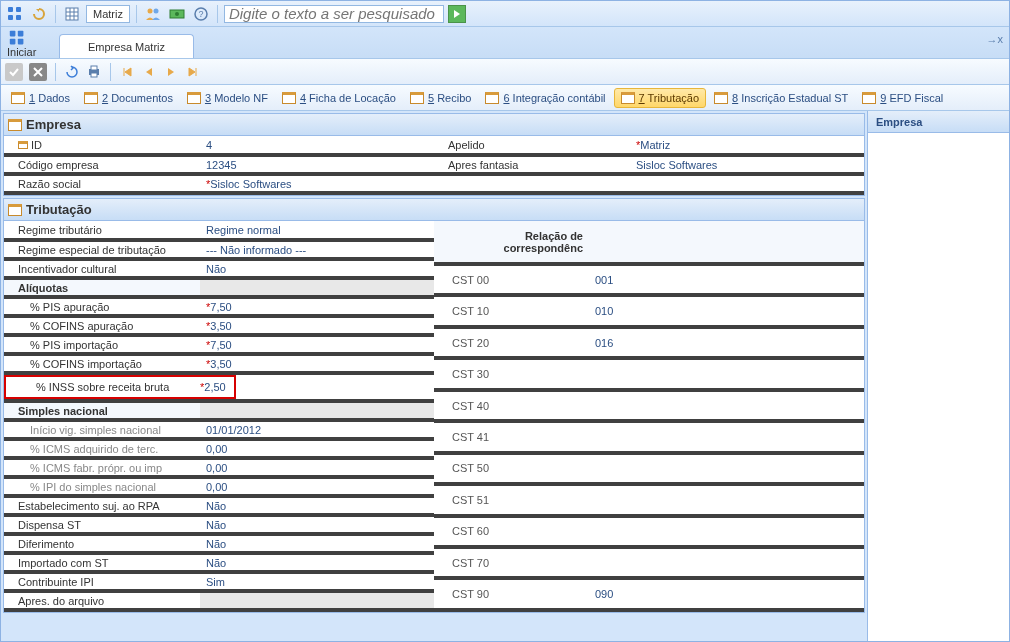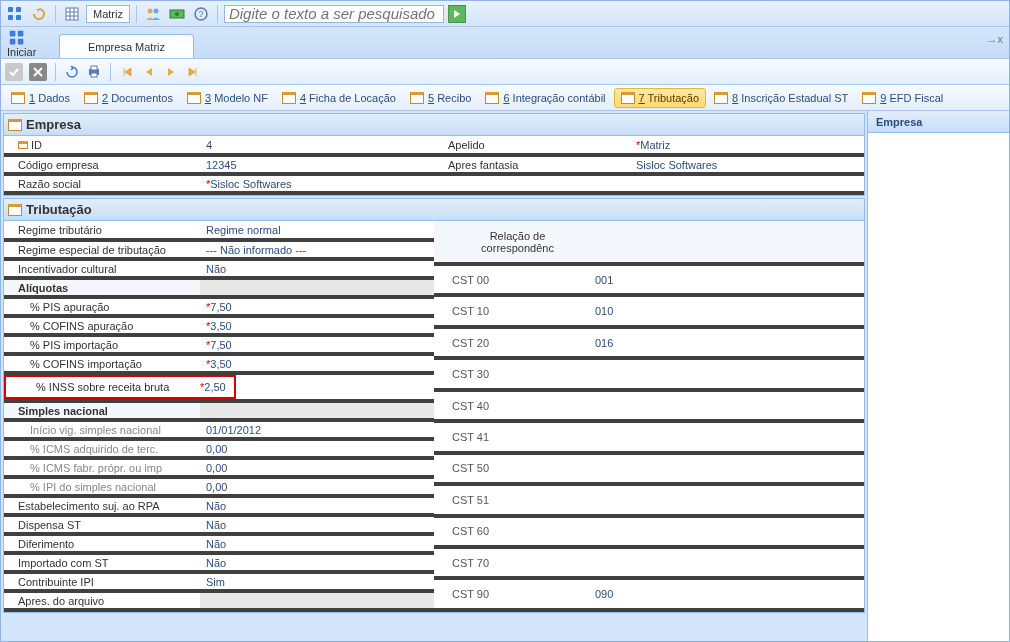--- a/index.html
+++ b/index.html
@@ -542,21 +542,21 @@
           <tr class="shaded">
                 <td class="lbl">Apres. do arquivo</td>
                 <td class="val"></td>
               </tr>
         </tbody>
           </table>
 
         <table class="form-table">
           <tbody>
               <tr class="subheader">
-                <td class="lbl-r" style="text-align:center;font-weight:normal;">Relação de correspondênc</td>
+                <td class="lbl-r" style="text-align:right;font-weight:bold;">Relação de correspondênc</td>
                 <td></td>
               </tr>
           <tr>
                 <td class="lbl-r center">CST 00</td>
                 <td class="val">001</td>
               </tr>
           <tr>
                 <td class="lbl-r center">CST 10</td>
                 <td class="val">010</td>
               </tr>

